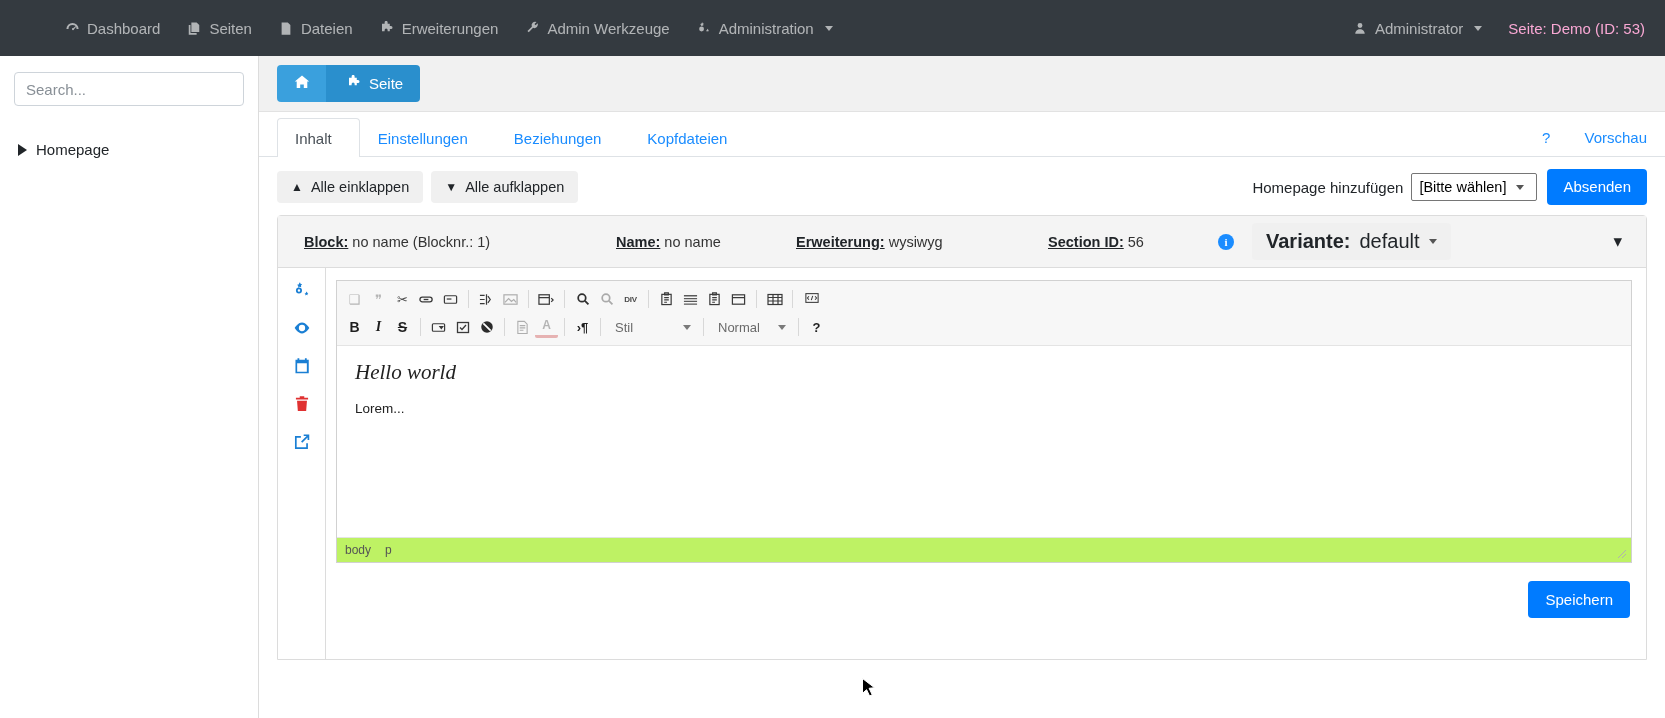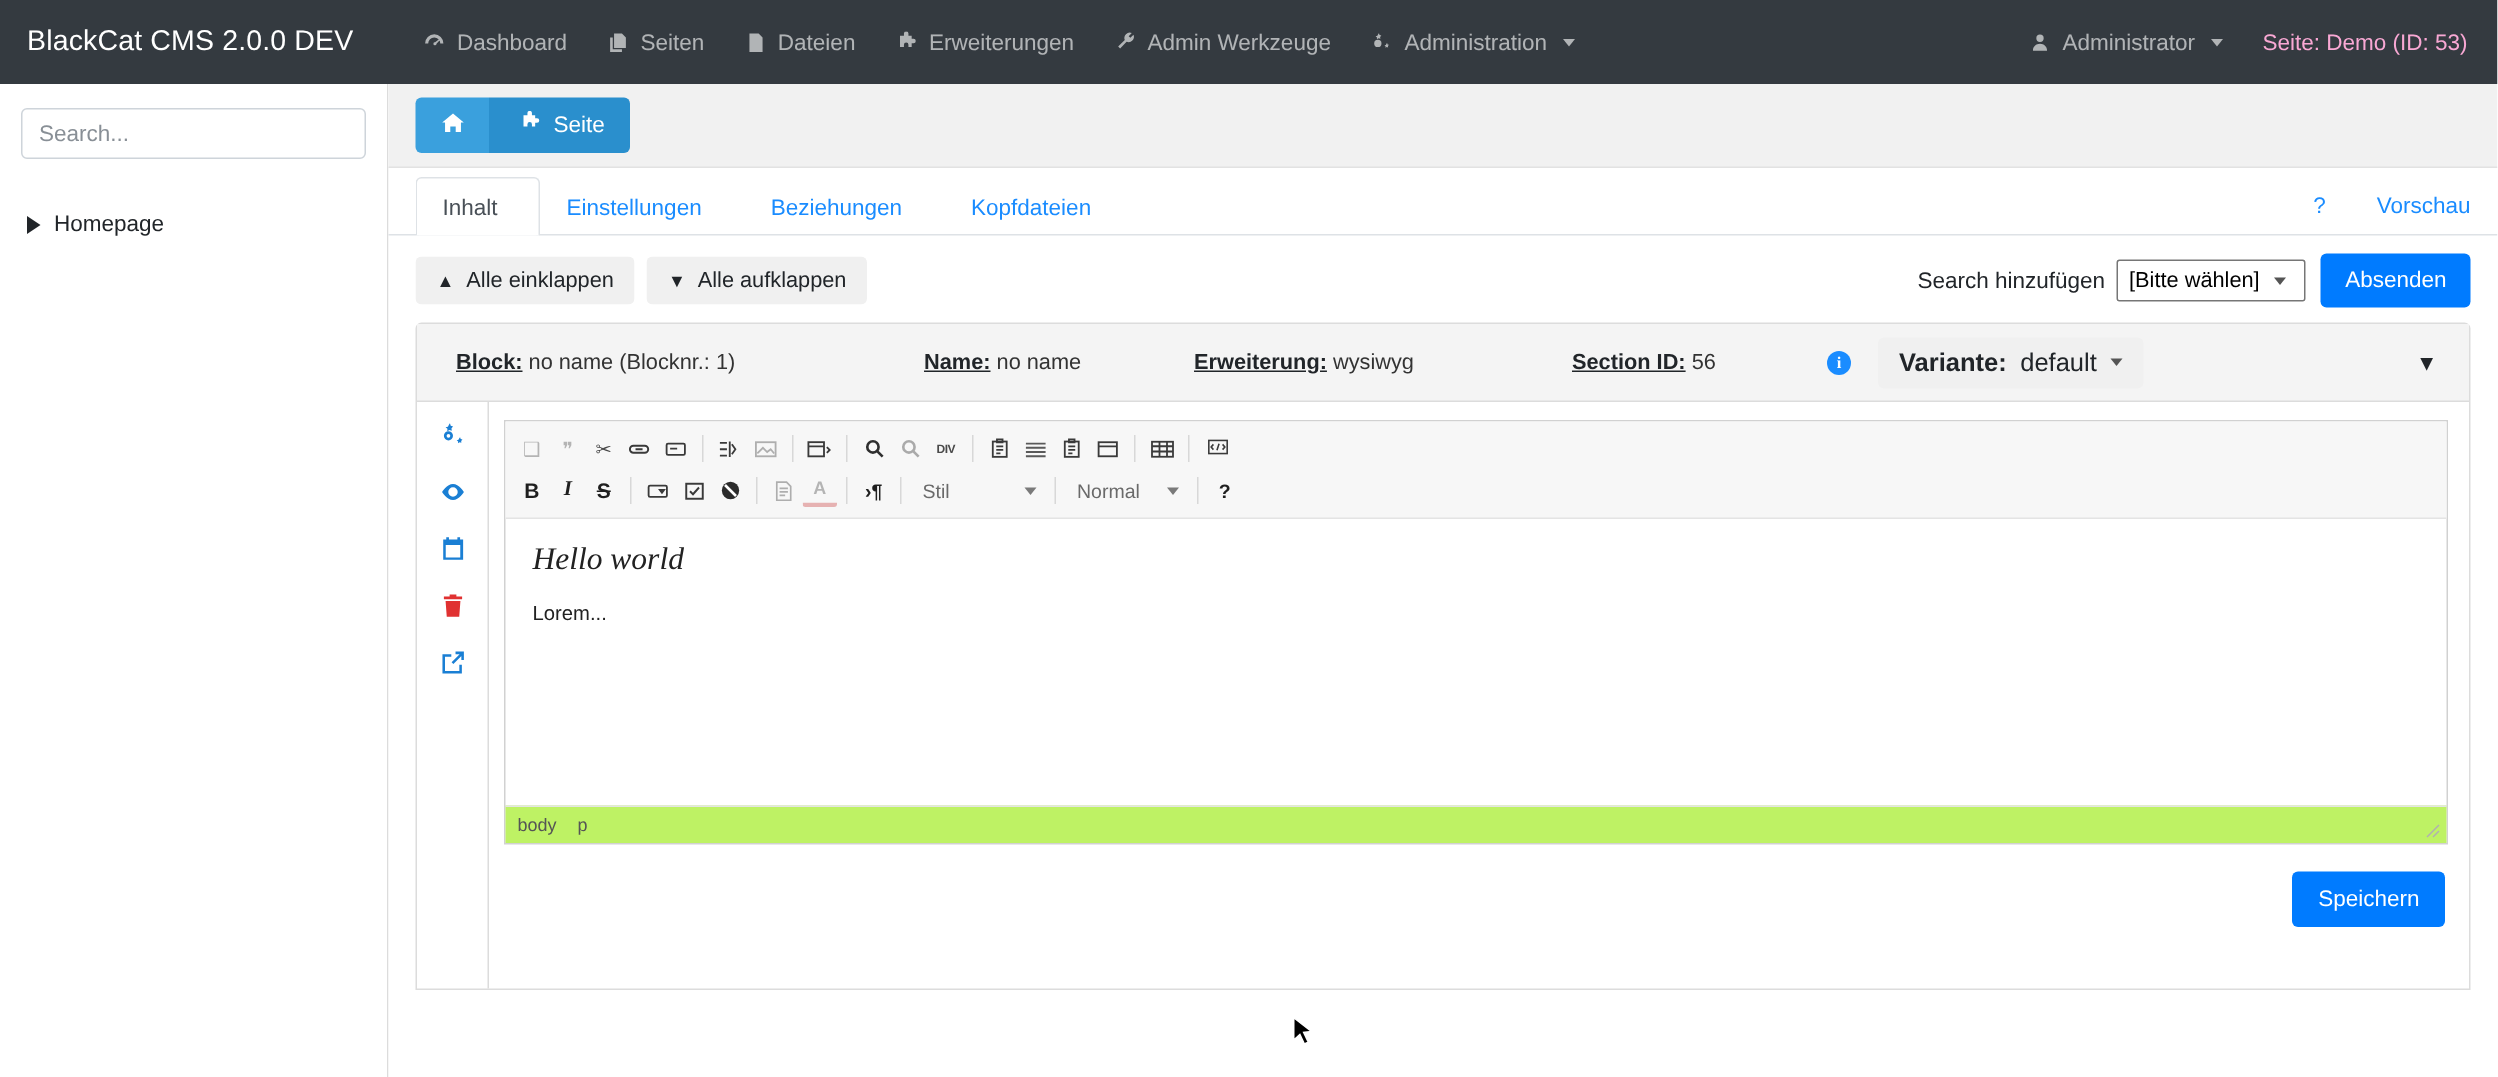--- a/index.html
+++ b/index.html
@@ -251,21 +251,21 @@
     background: #1a8cff; color: #fff;
     font-size: 11px; font-weight: bold;
     display: flex; align-items: center; justify-content: center;
     font-family: "Liberation Serif", serif;
     cursor: pointer;
   }
   .variant-btn {
     margin-left: 18px;
     background: #f0f0f0;
     border-radius: 4px;
-    font-size: 17px;
+    font-size: 20px;
     padding: 7px 14px;
     display: flex; align-items: center; gap: 9px;
     cursor: pointer;
     white-space: nowrap;
   }
   .head-chev {
     margin-left: auto;
     font-size: 17px;
     color: #212529;
     cursor: pointer;
@@ -341,21 +341,20 @@
     border-radius: 4px; font-size: 15px; padding: 10px 17px;
     cursor: pointer; font-family: "Liberation Sans", sans-serif;
   }
 
   .cursor-arrow { position: absolute; left: 603px; top: 622px; pointer-events: none; }
 </style>
 </head>
 <body>
 
 <div class="navbar">
-  <div class="brand">BlackCat CMS 2.0.0 DEV</div>
 
   <div class="nav-items">
 
     <div class="nav-link">
       <span class="nav-ico">
         <svg width="15" height="15" viewBox="0 0 16 16">
             <path d="M8 2a6.5 6.5 0 00-6.5 6.5h2.2A4.3 4.3 0 018 4.2a4.3 4.3 0 014.3 4.3h2.2A6.5 6.5 0 008 2zm3.6 3.3L8.6 7.6a1.1 1.1 0 101 1.1l2.6-2.9z"></path>
           </svg>
       </span>
       <span>Dashboard</span>
@@ -473,21 +472,21 @@
       <button class="btn-light">
         <span class="chev">▲</span>
         <span>Alle einklappen</span>
       </button>
       <button class="btn-light">
         <span class="chev">▼</span>
         <span>Alle aufklappen</span>
       </button>
 
       <div class="tool-right">
-        <span class="tool-right-label">Search hinzufügen</span>
+        <span class="tool-right-label">Homepage hinzufügen</span>
         <div class="select-ctl">
           <span>[Bitte wählen]</span>
           <span class="sel-caret"></span>
         </div>
         <button class="btn-primary">Absenden</button>
       </div>
     </div>
 
     <div class="card">
 

